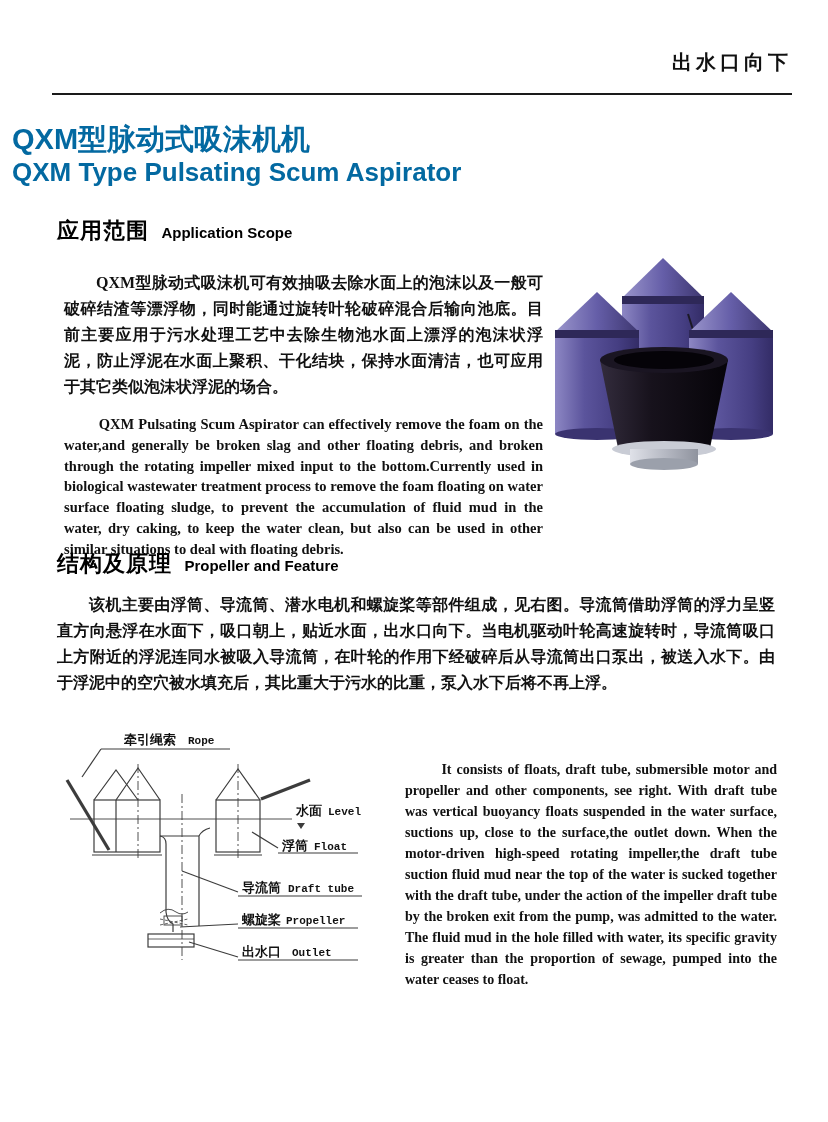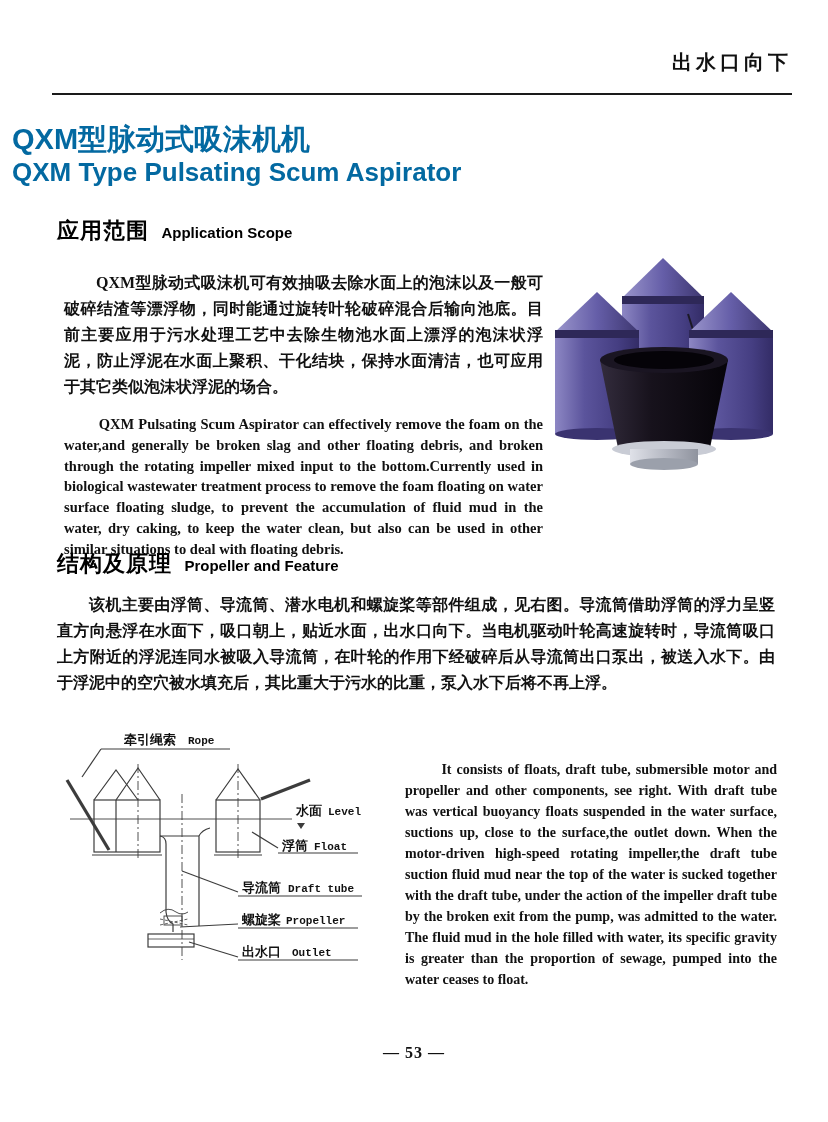--- a/index.html
+++ b/index.html
@@ -216,15 +216,14 @@
 
       <text class="dlab-cn" x="186" y="236">出水口</text>
       <text class="dlab-en" x="236" y="236">Outlet</text>
     </svg>
   </div>
 
   <div class="col-right-en">
     <div class="para-en">It consists of floats, draft tube, submersible motor and propeller and other components, see right. With draft tube was vertical buoyancy floats suspended in the water surface, suctions up, close to the surface,the outlet down. When the motor-driven high-speed rotating impeller,the draft tube suction fluid mud near the top of the water is sucked together with the draft tube, under the action of the impeller draft tube by the broken exit from the pump, was admitted to the water. The fluid mud in the hole filled with water, its specific gravity is greater than the proportion of sewage, pumped into the water ceases to float.</div>
   </div>
 
-  <div class="footer">— 53 —</div>
 
 </div>
 
 </body></html>

